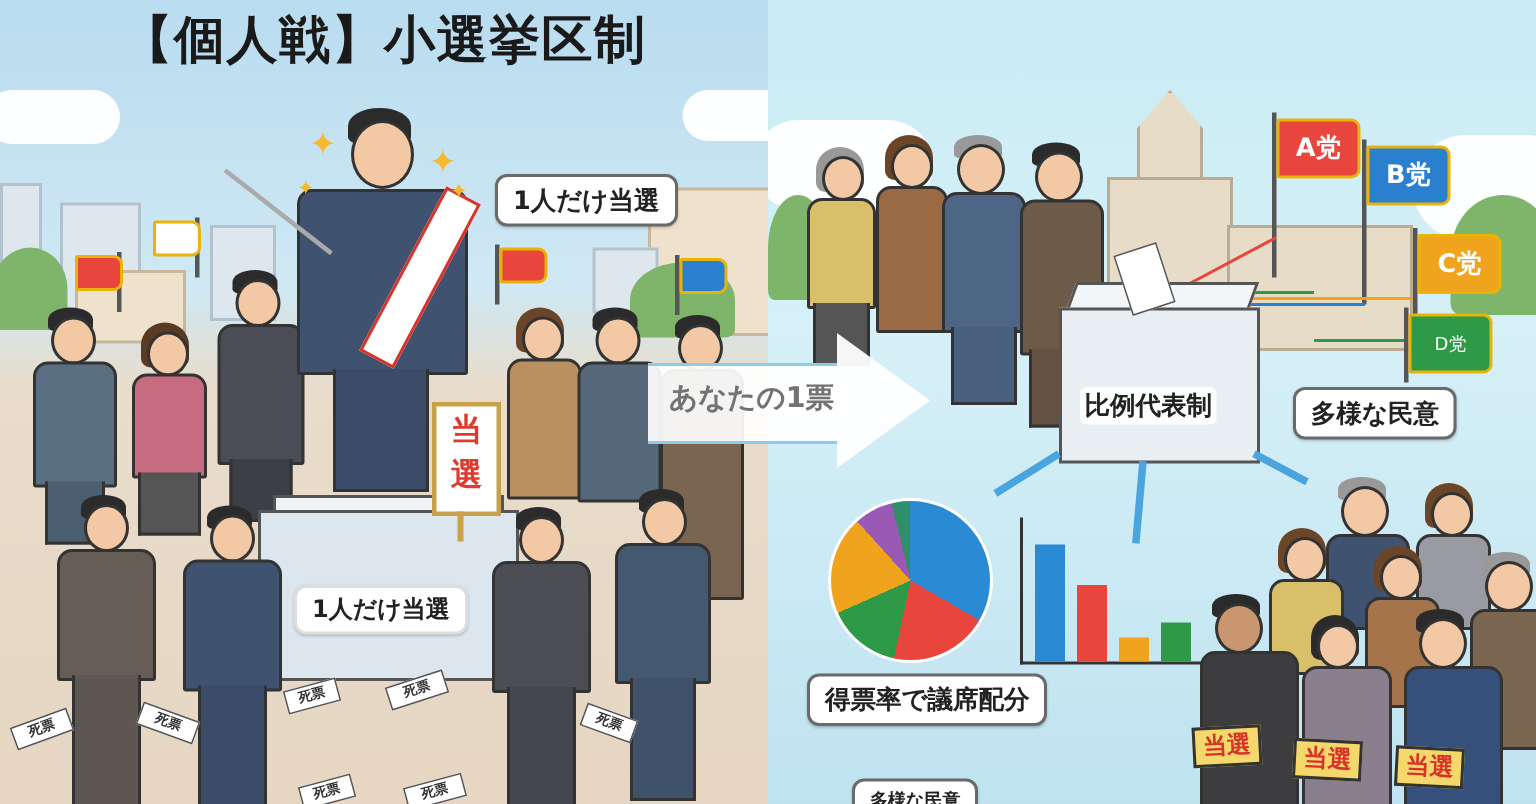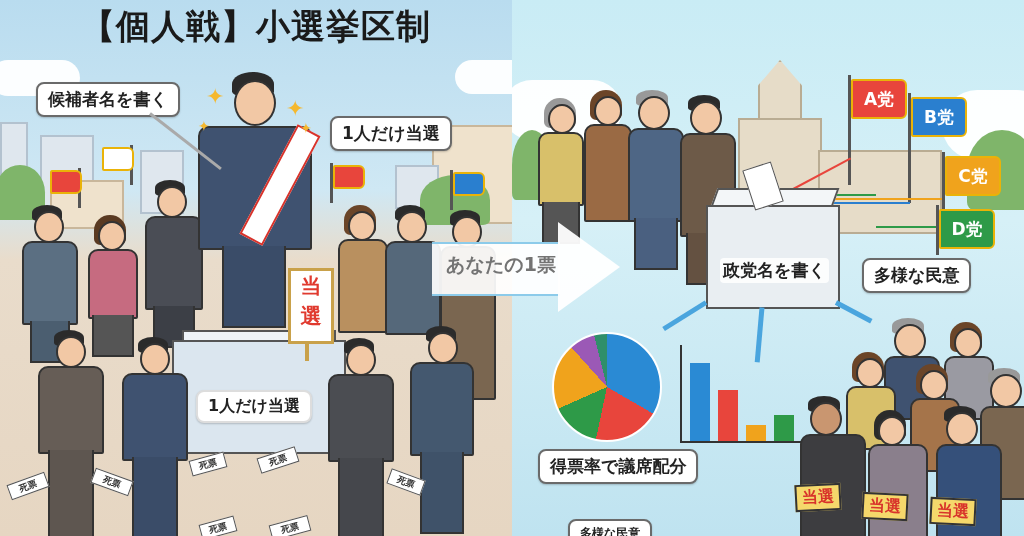--- a/index.html
+++ b/index.html
@@ -153,21 +153,20 @@
   </div>
 
   <div class="ballot" style="left:8px;top:478px;transform:rotate(-20deg);width:34px;">死票</div>
   <div class="ballot" style="left:92px;top:474px;transform:rotate(20deg);width:34px;">死票</div>
   <div class="ballot" style="left:190px;top:456px;transform:rotate(-15deg);width:30px;">死票</div>
   <div class="ballot" style="left:258px;top:452px;transform:rotate(-18deg);width:34px;">死票</div>
   <div class="ballot" style="left:200px;top:520px;transform:rotate(-15deg);width:30px;">死票</div>
   <div class="ballot" style="left:270px;top:520px;transform:rotate(-15deg);width:34px;">死票</div>
   <div class="ballot" style="left:388px;top:474px;transform:rotate(20deg);width:30px;">死票</div>
 
-  <div class="callout" style="left:36px;top:82px;">候補者名を書く</div>
   <div style="position:absolute;left:150px;top:112px;width:90px;height:3px;background:#aaa;transform:rotate(38deg);transform-origin:left;"></div>
   <div class="callout" style="left:330px;top:116px;">1人だけ当選</div>
 </div>
 
 <div class="panel panel-right">
   <div class="cloud" style="left:-10px;top:80px;width:120px;height:60px;"></div>
   <div class="cloud" style="left:430px;top:90px;width:110px;height:70px;"></div>
   <div class="tree" style="left:0;top:130px;width:40px;height:70px;"></div>
   <div class="tree" style="left:455px;top:130px;width:70px;height:80px;"></div>
 
@@ -209,33 +208,33 @@
 <div class="flag" style="left:908px;top:93px;">
     <div class="pole" style="height:110px;"></div>
     <div class="cloth" style="left:3px;top:4px;width:52px;height:36px;background:#2a7fcf;color:#fff;font-weight:bold;font-size:17px;line-height:36px;text-align:center;">B党</div>
   </div>
 <div class="flag" style="left:942px;top:152px;">
     <div class="pole" style="height:60px;"></div>
     <div class="cloth" style="left:3px;top:4px;width:52px;height:36px;background:#f0a31c;color:#fff;font-weight:bold;font-size:17px;line-height:36px;text-align:center;">C党</div>
   </div>
 <div class="flag" style="left:936px;top:205px;">
     <div class="pole" style="height:50px;"></div>
-    <div class="cloth" style="left:3px;top:4px;width:52px;height:36px;background:#2e9a48;color:#fff;font-weight:bold;font-size:17px;line-height:36px;text-align:center;">D党</div>
+    <div class="cloth" style="left:3px;top:4px;width:52px;height:36px;background:#2e9a48;color:#fff;font-weight:normal;font-size:12px;line-height:36px;text-align:center;">D党</div>
   </div>
 
 <div style="position:absolute;left:780px;top:195px;width:80px;height:2px;background:#e8453c;transform:rotate(-28deg);transform-origin:left;"></div>
 <div style="position:absolute;left:792px;top:198px;width:150px;height:2px;background:#f0a31c;"></div>
 <div style="position:absolute;left:792px;top:202px;width:118px;height:2px;background:#2a7fcf;"></div>
 <div style="position:absolute;left:796px;top:194px;width:80px;height:2px;background:#2e9a48;"></div>
 <div style="position:absolute;left:876px;top:226px;width:60px;height:2px;background:#2e9a48;"></div>
 
 <div class="box-top"></div>
 <div class="box"></div>
 <div style="position:absolute;left:748px;top:165px;width:28px;height:40px;background:#fff;border:1px solid #555;transform:rotate(-18deg);"></div>
-<div class="box-label">政党名を書く</div>
+<div class="box-label">比例代表制</div>
 
 <div class="blue-arrow" style="left:706px;top:300px;width:50px;transform:rotate(148deg);"></div>
 <div class="blue-arrow" style="left:762px;top:305px;width:55px;transform:rotate(95deg);"></div>
 <div class="blue-arrow" style="left:836px;top:300px;width:40px;transform:rotate(28deg);"></div>
 
 <div class="pie" style="background:conic-gradient(#2a8ad4 0deg 120deg, #e8453c 120deg 192deg, #2e9a48 192deg 246deg, #f0a31c 246deg 318deg, #9b59b6 318deg 346deg, #2f8f6a 346deg 360deg);"></div>
 
 <div class="bars">
   <div class="bar" style="left:8px;height:78px;background:#2a8ad4;"></div>
   <div class="bar" style="left:36px;height:51px;background:#e8453c;"></div>

